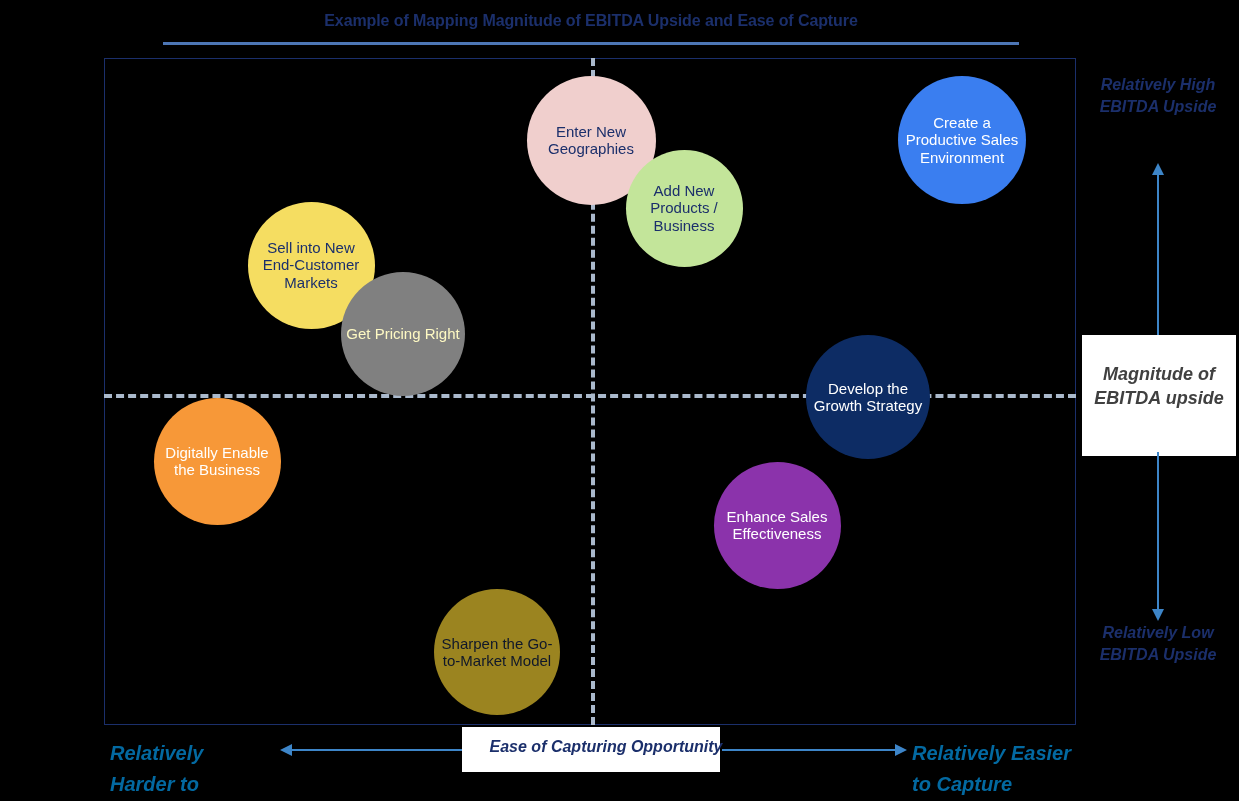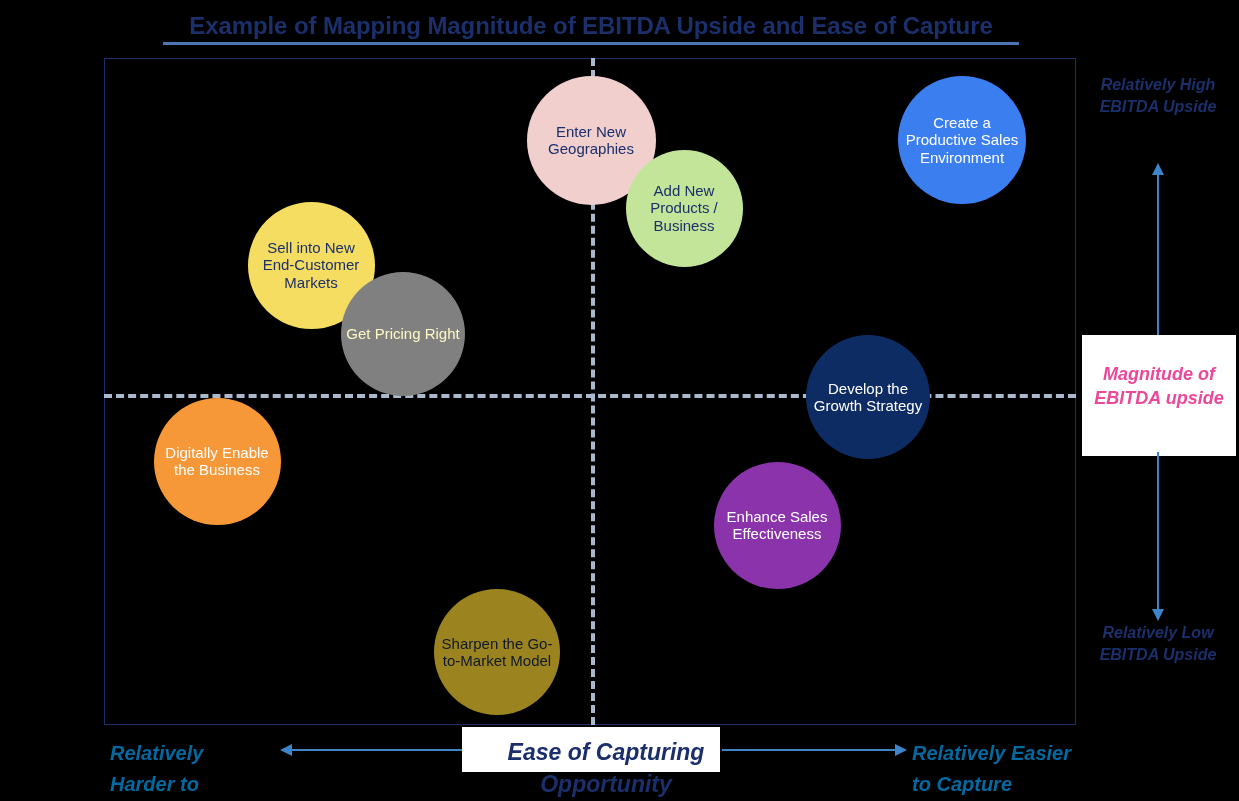--- a/index.html
+++ b/index.html
@@ -17,21 +17,21 @@
   }
 
   
   #title {
     position: absolute;
     left: 163px;
     top: 12px;
     width: 856px;
     text-align: center;
     color: #1b2f6b;
-    font-size: 24px;
+    font-size: 16px;
     font-weight: bold;
     letter-spacing: -0.1px;
     white-space: nowrap;
   }
   #title-rule {
     position: absolute;
     left: 163px;
     top: 42px;
     width: 856px;
     height: 3px;
@@ -135,21 +135,21 @@
     left: 1082px;
     top: 335px;
     width: 154px;
     height: 121px;
     background: #ffffff;
     display: flex;
     align-items: center;
     justify-content: center;
   }
   #y-axis-box .lbl {
-    color: #ec4899;
+    color: #404040;
     font-size: 18px;
     font-weight: bold;
     font-style: italic;
     text-align: center;
     line-height: 1.3;
     padding-bottom: 18px;
   }
 
   
   .x-note {
@@ -205,21 +205,21 @@
     width: 258px;
     height: 45px;
     background: #ffffff;
   }
   #x-axis-label {
     position: absolute;
     left: 462px;
     top: 736px;
     width: 288px;
     color: #1b2f6b;
-    font-size: 23px;
+    font-size: 16px;
     font-weight: bold;
     font-style: italic;
     text-align: center;
     line-height: 1.4;
   }
 </style>
 </head>
 <body>
 
 <div id="stage">

